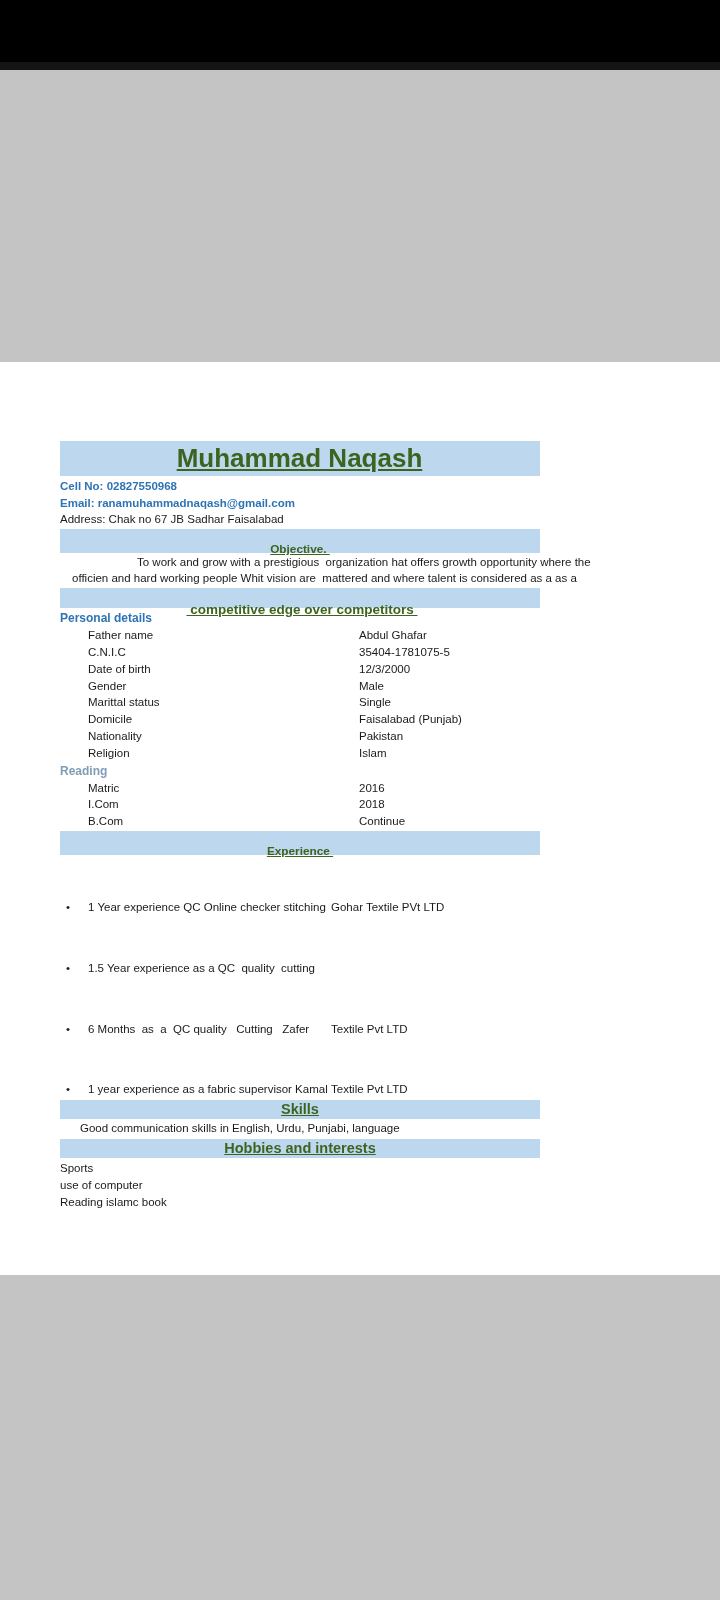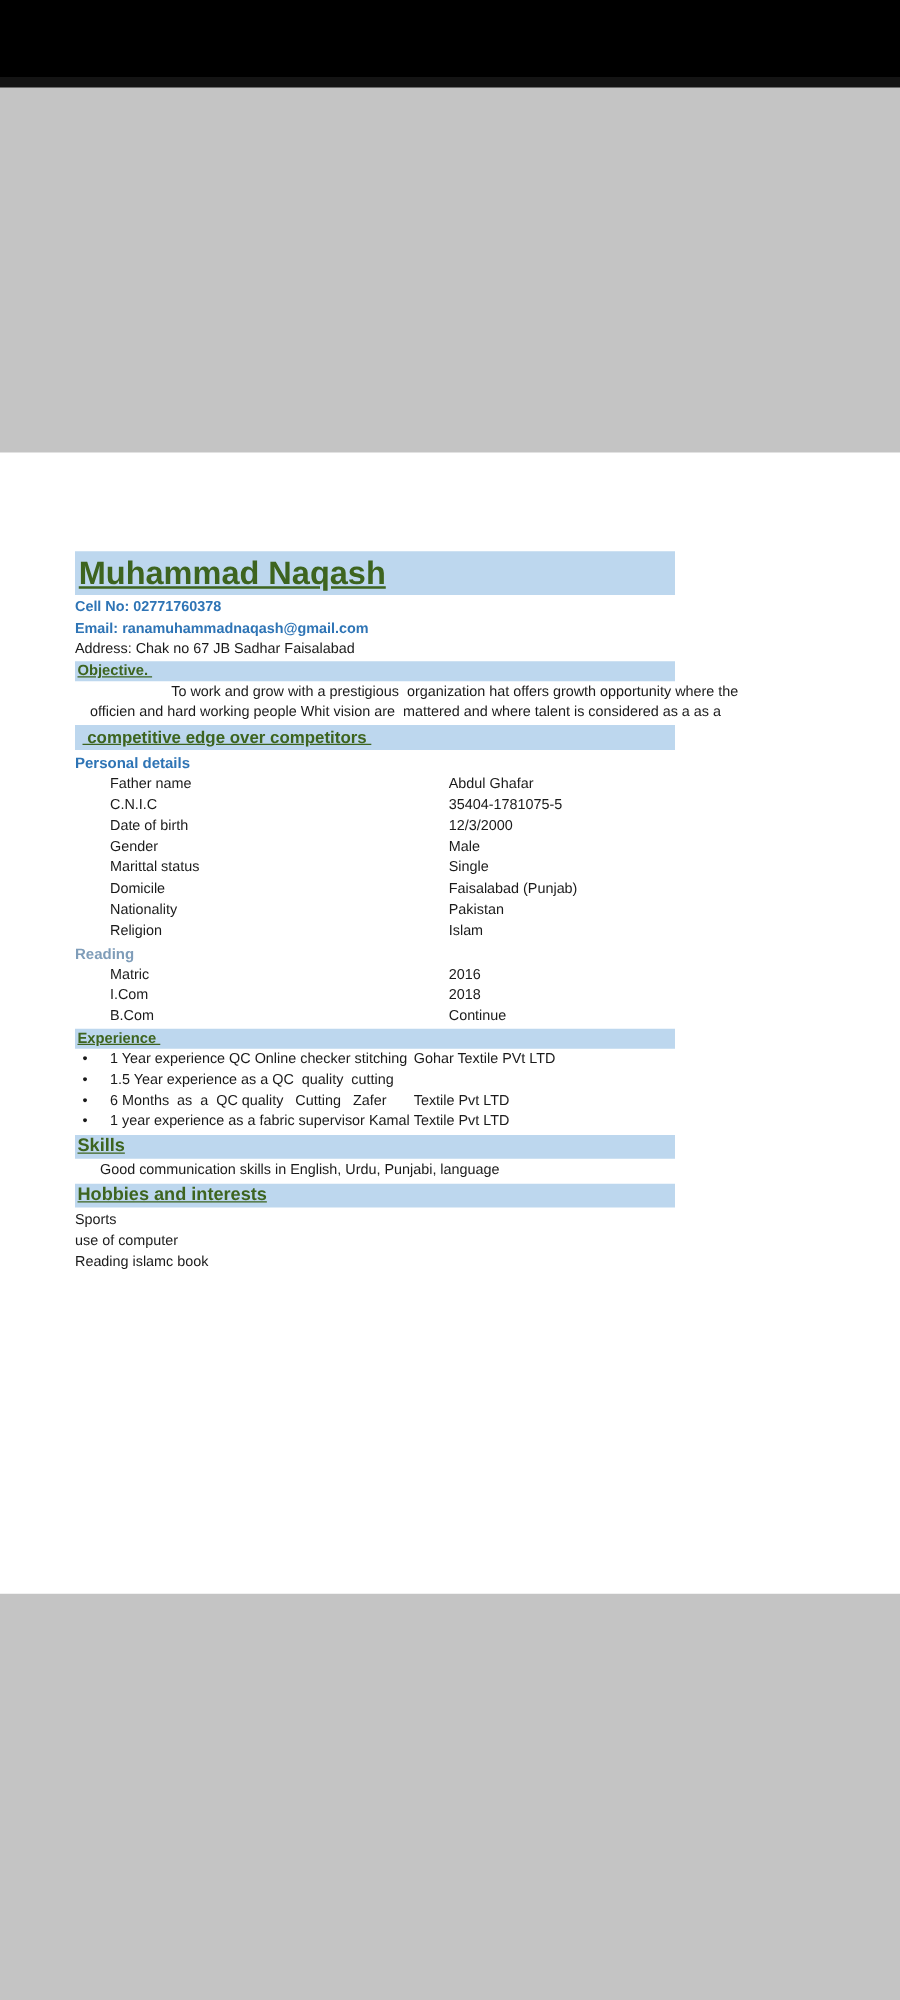--- a/index.html
+++ b/index.html
@@ -22,67 +22,67 @@
   .page {
     position:absolute; top:292px; left:0; width:720px; height:913px;
     background:#ffffff;
   }
 
   .doc {
     position:absolute; left:60px; top:79px; width:569px;
     font-size:11.5px; color:#1a1a1a; line-height:16.8px;
   }
 
-  .hl-bar { background:var(--highlight, #bdd7ee); width:480px; }
+  .hl-bar { background:var(--highlight, #bdd7ee); width:480px;text-align:center; }
 
   .title-bar { height:35px; padding:1px 4px 0 3px; margin-bottom:2px; }
   .doc-title {
     font-size:26px; font-weight:bold; line-height:32px;
     color:var(--heading-green, #3d641f);
     text-decoration:underline;
   }
 
   .contact-line { line-height:16.6px; }
   .contact-blue { color:var(--contact-blue, #2e74b5); font-weight:bold; }
 
-  .sec-bar { height:16px; padding:0 2px; margin-top:1px; }
+  .sec-bar { height:16px; padding:12px 2px; margin-top:1px; }
   .sec-heading {
     font-size:11.8px; font-weight:bold; line-height:15.5px;
     color:var(--heading-green, #3d641f);
     text-decoration:underline;
     white-space:pre;
   }
 
   .objective-text { margin-top:1px; }
   .obj-line { white-space:pre-wrap; line-height:16.2px; }
   .obj-line-1 { padding-left:77px; }
   .obj-line-2 { padding-left:12px; }
 
-  .tagline-bar { height:20px; padding:1px 2px 0 6px; margin-top:2px; }
+  .tagline-bar { height:20px; padding:13px 2px 0 6px; margin-top:2px; }
   .tagline-heading {
     font-size:13.5px; font-weight:bold; line-height:18px;
     color:var(--heading-green, #3d641f);
     text-decoration:underline;
     white-space:pre;
   }
 
   .sub-heading {
     color:var(--contact-blue, #2e74b5); font-weight:bold;
     font-size:12px; line-height:17px; margin-top:2px;
   }
   .degree-heading {
     color:var(--subheading-blue, #7f9db9); font-weight:bold;
     font-size:12px; line-height:17px; margin-top:1px;
   }
 
   .row { display:flex; line-height:16.8px;padding-left:28px; }
   .row-label { flex:0 0 271px; }
   .row-value { flex:1; }
 
-  .exp-row { display:flex; line-height:16.8px; }
+  .exp-row { display:flex; line-height:16.8px;margin-top:44px; }
   .bullet { flex:0 0 28px; padding-left:6px; }
   .bullet::before { content:"\2022"; }
   .exp-text { flex:0 0 243px; white-space:pre-wrap; }
   .exp-company { flex:1; white-space:nowrap; }
 
   .big-bar { height:19px; padding:0 2px; margin-top:2px; }
   .big-heading {
     font-size:14.5px; font-weight:bold; line-height:18px;
     color:var(--heading-green, #3d641f);
     text-decoration:underline;
@@ -102,21 +102,21 @@
 
   <div class="viewport">
 
     <div class="page">
       <div class="doc">
 
         <div class="hl-bar title-bar">
           <span class="doc-title">Muhammad Naqash </span>
         </div>
 
-        <div class="contact-line contact-blue">Cell No: 02771760378</div>
+        <div class="contact-line contact-blue">Cell No: 02827550968</div>
         <div class="contact-line contact-blue">Email: ranamuhammadnaqash@gmail.com</div>
         <div class="contact-line">Address: Chak no 67 JB Sadhar Faisalabad</div>
 
         <div class="hl-bar sec-bar">
           <span class="sec-heading">Objective. </span>
         </div>
 
         <div class="objective-text">
           <div class="obj-line obj-line-1">To work and grow with a prestigious  organization hat offers growth opportunity where the</div>
           <div class="obj-line obj-line-2">officien and hard working people Whit vision are  mattered and where talent is considered as a as a</div>

